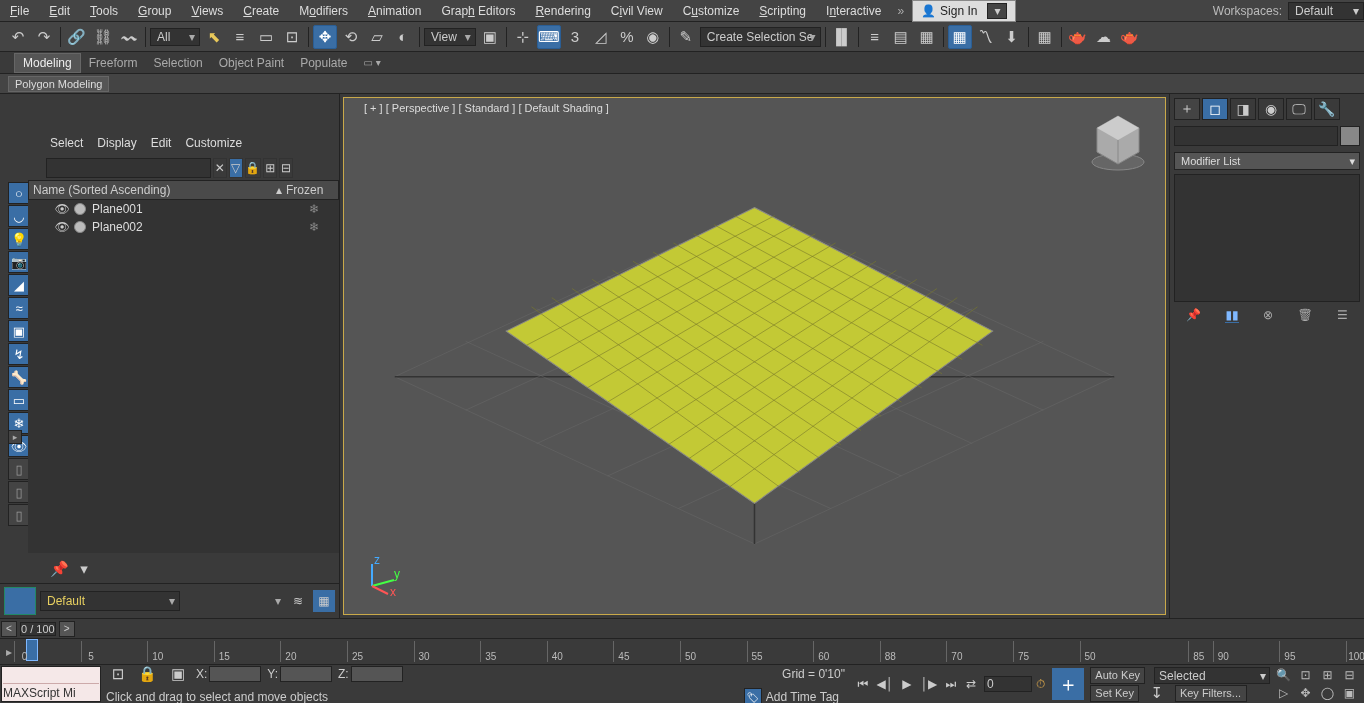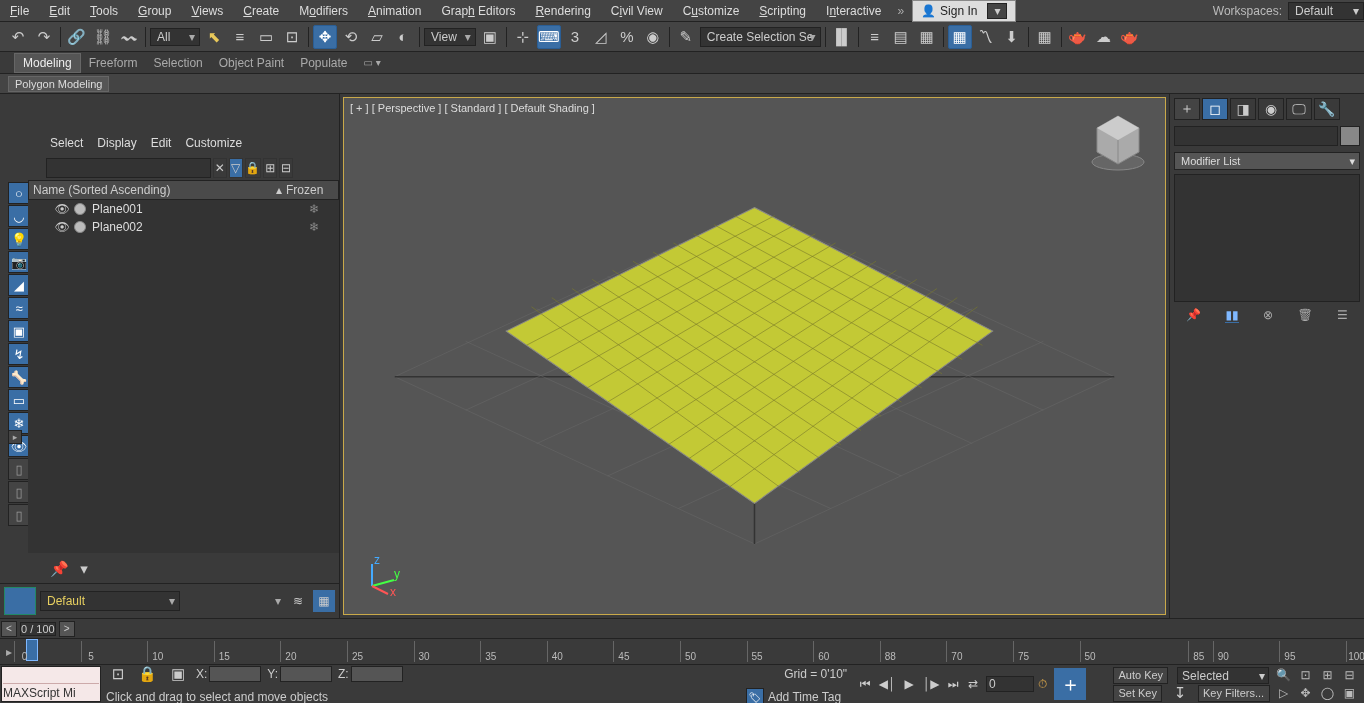--- a/index.html
+++ b/index.html
@@ -53,21 +53,21 @@
 .se-head .col2 { width:52px; text-align:left; }
 .se-rows { background:#333; flex:1; overflow:auto; }
 .se-row { display:flex; align-items:center; height:18px; color:#ddd; font-size:11px; }
 .se-row .indent { width:26px; }
 .se-row .eye { width:16px; text-align:center; color:#ccc; }
 .se-row .dot { width:12px; height:12px; border-radius:50%; background:#bbb; border:1px solid #888; margin:0 4px; }
 .se-row .name { flex:1; padding-left:2px; }
 .se-row .froz { width:50px; text-align:center; color:#888; }
 
 .viewport { flex:1; position:relative; background:#555; margin:3px; border:1px solid #c9a94a; }
-.vp-label { position:absolute; top:4px; left:6px; font-size:11px; color:#ddd; }
+.vp-label { position:absolute; top:4px; left:20px; font-size:11px; color:#ddd; }
 .vp-cube { position:absolute; top:8px; right:12px; width:70px; height:70px; }
 .vp-axis { position:absolute; bottom:18px; left:18px; width:40px; height:40px; }
 .vp-scene { position:absolute; inset:0; }
 
 .rightcol { width:195px; background:#3a3a3a; border-left:1px solid #222; display:flex; flex-direction:column; }
 .rc-tabs { display:flex; gap:2px; padding:4px; }
 .rc-tabs .rct { width:26px; height:22px; display:flex; align-items:center; justify-content:center; border:1px solid #222; font-size:14px; }
 .rc-tabs .rct.plus { background:#444; }
 .rc-tabs .rct.active { background:#3a6ea5; color:#fff; }
 .rc-name { display:flex; gap:2px; padding:2px 4px; }
@@ -101,24 +101,24 @@
 .sb-script { width:100px; height:36px; margin:1px; background:#f5e8e8; border:1px solid #222; font-family:monospace; font-size:10px; color:#333; overflow:hidden; padding:1px; line-height:1.6; }
 .sb-mid { flex:1; display:flex; flex-direction:column; gap:2px; padding:2px 4px; }
 .sb-mid .line { display:flex; align-items:center; gap:6px; font-size:11px; }
 .sb-mid .line2 .msg { flex:0 0 auto; }
 .coord { display:flex; align-items:center; gap:2px; }
 .coord label { color:#ccc; }
 .coord input { width:52px; background:#555; border:1px solid #222; height:16px; }
 .sb-play { display:flex; align-items:center; gap:2px; padding:0 4px; }
 .sb-play .pb { width:20px; height:20px; display:flex; align-items:center; justify-content:center; color:#ccc; }
 .sb-key { display:flex; flex-direction:column; gap:1px; padding:1px 2px; }
-.sb-key .row { display:flex; align-items:center; gap:9px;margin-left:21px; }
+.sb-key .row { display:flex; align-items:center; gap:9px; }
 .sb-key .kbtn { padding:1px 4px; border:1px solid #222; background:#444; color:#ccc; font-size:11px; height:17px; }
 .sb-key .kinp { background:#333; border:1px solid #222; padding:1px 4px; color:#ccc; height:17px; position:relative; }
-.sb-key .kinp.wide { width:92px; }
+.sb-key .kinp.wide { width:116px; }
 .sb-key .kinp::after { content:"▾"; position:absolute; right:3px; }
 .sb-plus { width:32px; height:32px; border:1px solid #3a6ea5; background:#3a6ea5; display:flex; align-items:center; justify-content:center; color:#fff; font-size:20px; margin:0 4px; }
 .sb-nav { display:flex; flex-wrap:wrap; width:92px; gap:1px; padding:1px; }
 .sb-nav .nb { width:21px; height:17px; display:flex; align-items:center; justify-content:center; color:#bbb; font-size:12px; }
 .curframe { display:flex; flex-direction:column; gap:1px; padding:1px; }
 .curframe .row { display:flex; gap:2px; align-items:center; }
 .curframe input { width:48px; background:#333; border:1px solid #222; height:16px; color:#ccc; padding:0 2px; }
 .addtag { display:flex; align-items:center; gap:4px; padding:0 6px; font-size:11px; }
 .addtag .ic { width:18px; height:18px; background:#3a6ea5; border:1px solid #222; display:flex; align-items:center; justify-content:center; color:#fff; font-size:10px; }
 svg { display:block; }

